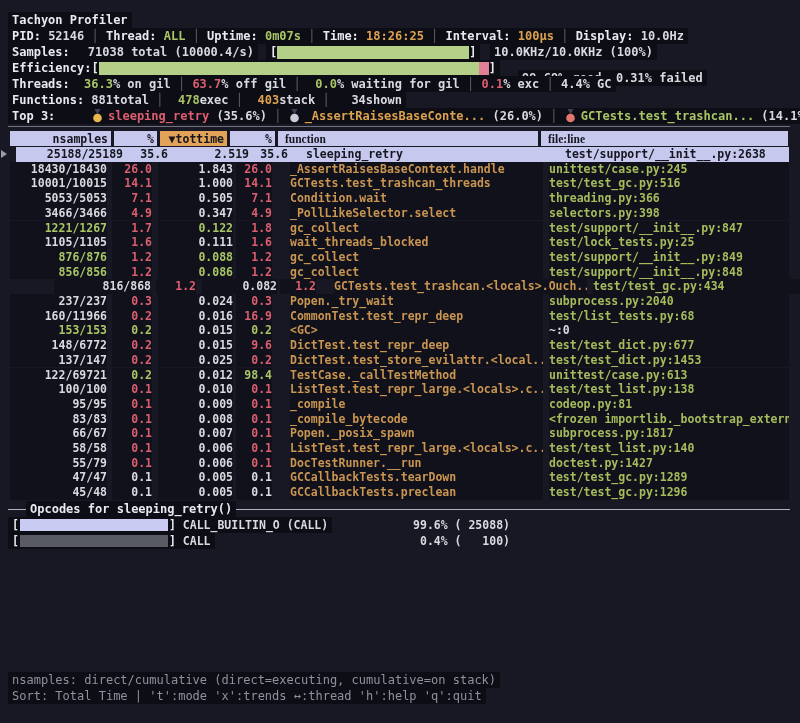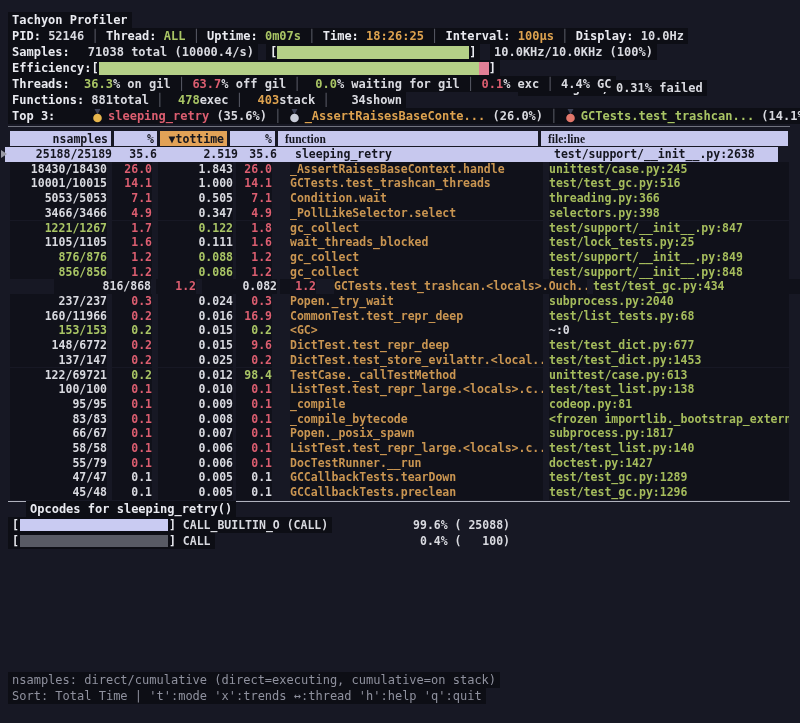--- a/index.html
+++ b/index.html
@@ -5,21 +5,21 @@
   :root{
     --bg:#171824; --chip:#0d0e15; --w:#d9dae0; --bw:#e9eaf0; --gray:#8f919e;
     --sep:#5e606c; --g:#a9c565; --o:#dda24f; --fno:#c99551; --fg:#a5bc5c;
     --r:#dc5e70; --lav:#c7c8ee; --dk:#15161f; --sort:#e2a257;
     --barg:#b4cf87; --barp:#e17f95; --op1:#c9cbf2; --op2:#585a64;
   }
   html,body{margin:0;padding:0;background:#0e0f16;}
   #screen{position:relative;width:800px;height:723px;background:var(--bg);
     font-family:"DejaVu Sans Mono","Liberation Mono",monospace;font-size:12px;
     color:var(--w);overflow:hidden;font-weight:700;}
-  .line{position:absolute;left:8px;height:16px;display:flex;white-space:pre;}
+  .line{position:absolute;left:8px;height:16px;display:flex;align-items:center;white-space:pre;}
   .chip{display:inline-flex;align-items:center;background:var(--chip);padding:1px 4px;white-space:pre;}
   .lbl{color:var(--bw);}
   .c-white{color:var(--w);} .c-green{color:var(--g);} .c-orange{color:var(--o);} .c-red{color:var(--r);}
   .sep{color:var(--sep);}
   .bracket{color:var(--bw);}
   .bar{display:inline-block;height:13px;vertical-align:middle;}
   .hline{position:absolute;left:8px;width:782px;border-top:1px solid #70727e;}
   
   .thead-chip{position:absolute;top:131px;height:15px;background:var(--lav);color:var(--dk);
     display:flex;align-items:center;font-size:11.5px;}
@@ -29,21 +29,21 @@
   .trow{position:absolute;left:0;width:800px;height:14.7px;font-size:11.5px;}
   .cell{position:absolute;top:0;height:14.7px;line-height:14.7px;background:rgba(0,0,0,0.28);
     overflow:hidden;white-space:pre;}
   .c-ns{left:10px;width:97px;text-align:right;}
   .c-p1{left:112px;width:40px;text-align:right;}
   .c-tt{left:158px;width:75px;text-align:right;}
   .c-p2{left:236px;width:36px;text-align:right;}
   .c-fn{left:290px;width:253px;color:var(--fno);}
   .c-fl{left:549px;width:240px;color:var(--fg);}
   .cc-w{color:var(--w);} .cc-g{color:var(--g);} .cc-r{color:var(--r);} .cc-o{color:var(--fno);} .cc-f{color:var(--fg);}
-  .trow.selected{background:var(--lav);left:5px;width:773px;}
+  .trow.selected{background:var(--lav);left:16px;width:773px;}
   .trow.selected .cell{background:transparent;color:var(--dk) !important;}
   #sel-arrow{position:absolute;left:1px;width:0;height:0;border-left:6px solid #9a9ba6;
     border-top:4px solid transparent;border-bottom:4px solid transparent;}
   
   .ophead-line{display:inline-block;border-top:1px solid #b0b2bd;vertical-align:middle;}
   .oprow{position:absolute;left:8px;height:15px;display:flex;align-items:center;white-space:pre;font-size:11.5px;}
   .optrack{display:inline-block;width:148px;height:12px;margin:0 1px;}
   .fill-lavender{background:var(--op1);} .fill-gray{background:var(--op2);}
   .opstat{position:absolute;left:380px;width:122px;text-align:right;white-space:pre;}
   .footer{font-weight:400;color:var(--gray);}

